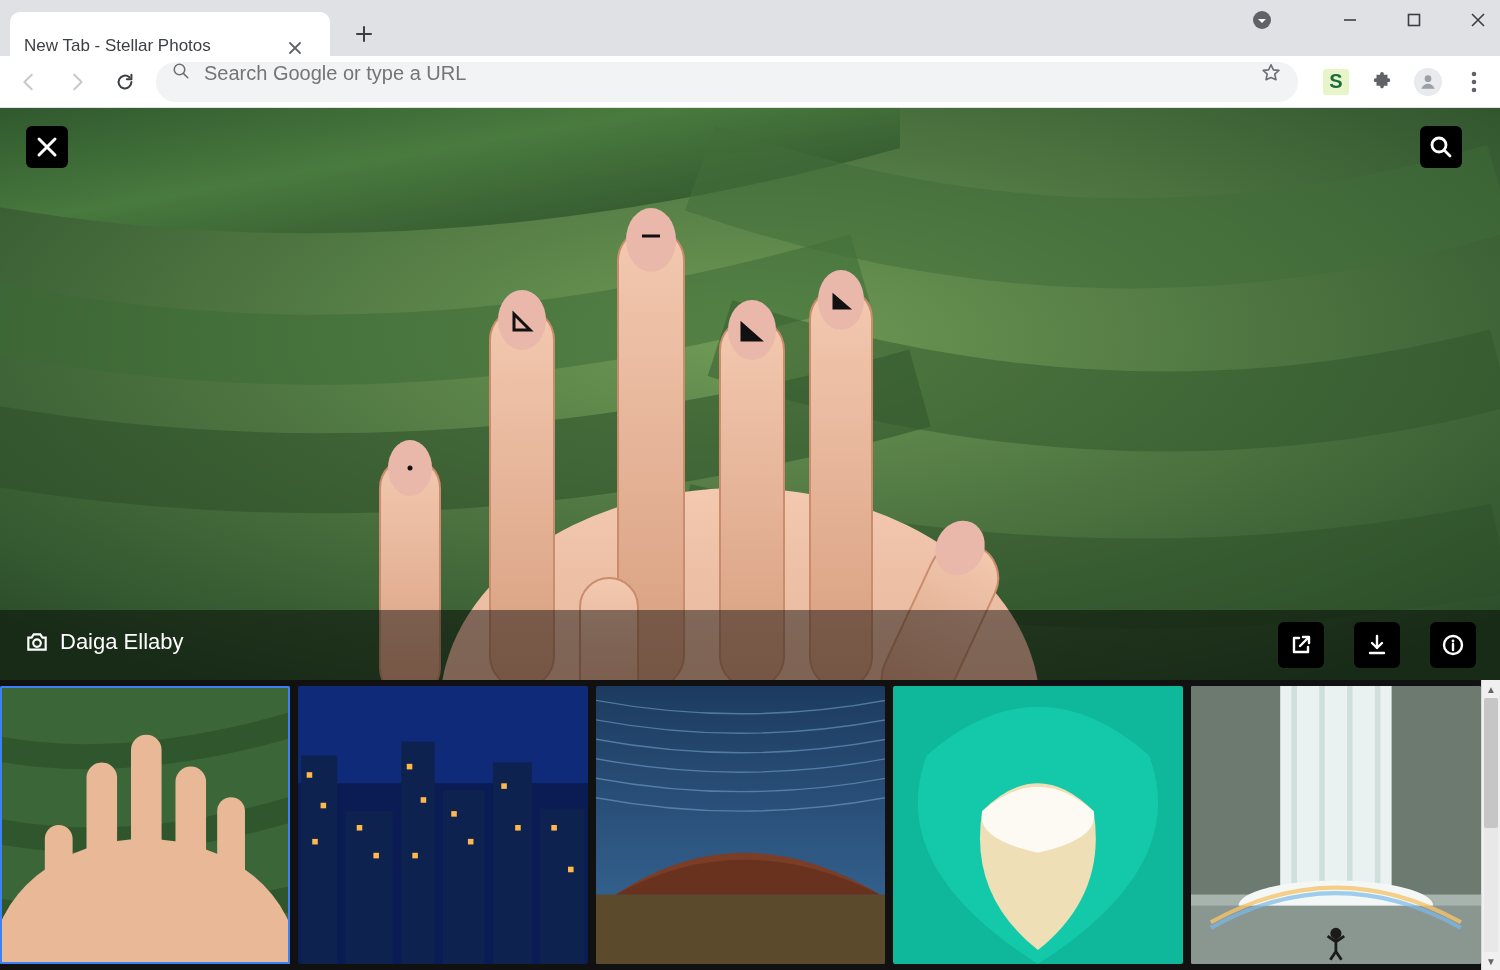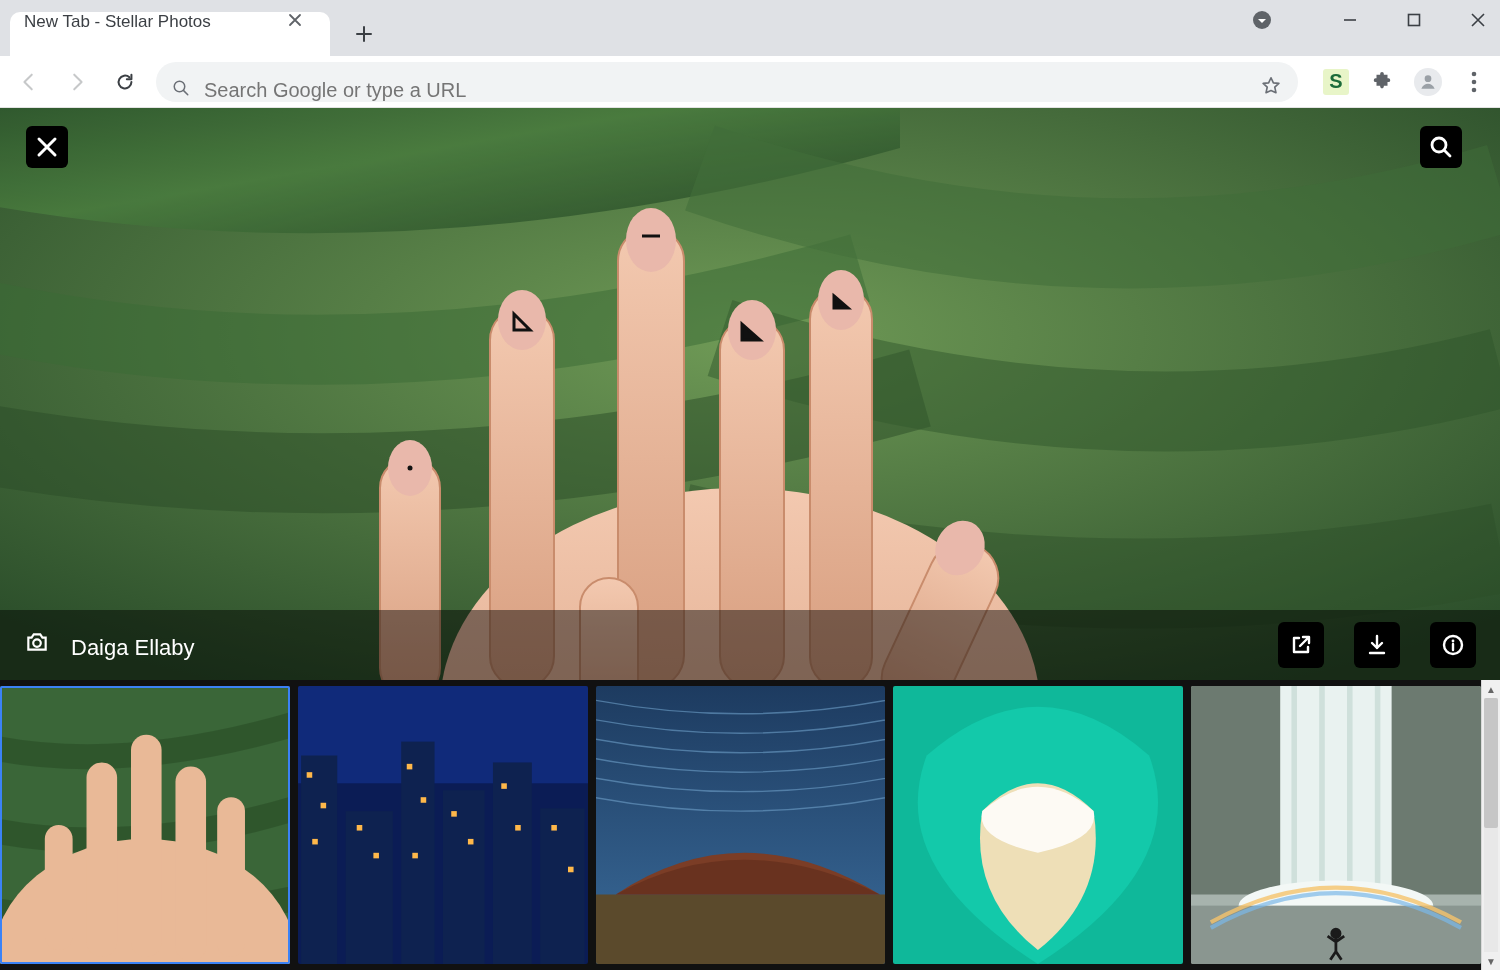--- a/index.html
+++ b/index.html
@@ -2,35 +2,35 @@
 <html><head>
 <meta charset="utf-8">
 <style>
   * { margin: 0; padding: 0; box-sizing: border-box; }
   html, body { width: 1500px; height: 970px; font-family: "Segoe UI", Arial, sans-serif; overflow: hidden; background: #000; }
   
   .chrome { background: #dfe1e5; }
   .tabstrip { height: 56px; display: flex; align-items: flex-end; position: relative; }
   .tab {
     background: #fff; height: 44px; margin-left: 10px; border-top-left-radius: 10px; border-top-right-radius: 10px;
-    display: flex; align-items: flex-start; padding: 0 14px; gap: 76px; font-size: 17px; color: #3b3f44; min-width: 320px;
+    display: flex; align-items: flex-end; padding: 0 14px; gap: 76px; font-size: 17px; color: #3b3f44; min-width: 320px;
   }
   .tab .close { width: 16px; height: 16px; display: flex; align-items: center; justify-content: center; cursor: pointer; }
   .newtab-btn { width: 32px; height: 32px; display: flex; align-items: center; justify-content: center; margin-left: 18px; margin-bottom: 6px; border-radius: 50%; cursor: pointer; }
   .win-controls { position: absolute; right: 8px; top: 6px; display: flex; gap: 36px; align-items: center; }
   .win-controls .wc { width: 28px; height: 28px; display:flex; align-items:center; justify-content:center; cursor:pointer; }
   .win-controls .sep-icon { margin-right: 24px; }
   .toolbar {
     background: #fff; height: 52px; display: flex; align-items: center; padding: 0 12px; gap: 14px;
     border-bottom: 1px solid #e3e3e3;
   }
   .nav-btn { width: 34px; height: 34px; display:flex; align-items:center; justify-content:center; border-radius:50%; cursor:pointer; }
   .nav-btn.disabled svg { opacity: .35; }
   .omnibox {
-    flex: 1; height: 40px; background: #f1f3f4; border-radius: 20px; display: flex; align-items: flex-end;
+    flex: 1; height: 40px; background: #f1f3f4; border-radius: 20px; display: flex; align-items: flex-start;
     padding: 0 16px; gap: 14px; color: #6b6f76; font-size: 20px;
   }
   .omnibox input { border:none; background:transparent; outline:none; flex:1; font-size:20px; color:#202124; }
   .tool-icons { display:flex; align-items:center; gap:18px; margin-left:10px; }
   .tool-icons .ic { width:28px; height:28px; display:flex; align-items:center; justify-content:center; cursor:pointer; }
   .ext-s { background:#e8f5c8; color:#1b6b3a; font-weight:700; font-size:20px; width:26px; height:26px; display:flex; align-items:center; justify-content:center; border-radius:3px; }
   .avatar { width:30px; height:30px; border-radius:50%; background:#e8eaed; display:flex; align-items:center; justify-content:center; }
   
   .page { position: relative; width: 1500px; height: calc(970px - 108px); background:#111; }
   .hero {
@@ -39,21 +39,21 @@
   .hero svg.bg { position:absolute; inset:0; width:100%; height:100%; display:block; }
   .overlay-btn {
     position:absolute; width:42px; height:42px; background:#000; border-radius:6px; display:flex; align-items:center; justify-content:center; cursor:pointer;
   }
   .close-overlay { top:18px; left:26px; }
   .search-overlay { top:18px; right:38px; }
   .metabar {
     position:absolute; left:0; right:0; bottom:0; height:70px; background:rgba(0,0,0,.45);
     display:flex; align-items:center; padding:0 24px; gap:30px; color:#fff; font-size:22px;
   }
-  .metabar .meta-item { display:flex; align-items:flex-end; gap:21px; }
+  .metabar .meta-item { display:flex; align-items:flex-start; gap:10px; }
   .metabar .spacer { flex:1; }
   .action-btn { width:46px; height:46px; background:#000; border-radius:6px; display:flex; align-items:center; justify-content:center; cursor:pointer; }
   .thumbs-wrap { position:relative; height: calc(100% - 572px); display:flex; }
   .thumbs { flex:1; display:flex; gap:8px; padding:6px 0 6px 0; overflow:hidden; }
   .thumb { flex:1; min-width:0; border-radius:2px; overflow:hidden; cursor:pointer; }
   .thumb.selected { outline:2px solid #3b82f6; outline-offset:-2px; }
   .thumb svg { width:100%; height:100%; display:block; }
   .vscroll { width:19px; background:#f0f0f0; border-left:1px solid #d9d9d9; position:relative; }
   .vscroll .arrow { position:absolute; left:0; right:0; height:18px; display:flex; align-items:center; justify-content:center; font-size:10px; color:#666; cursor:pointer; }
   .vscroll .up { top:0; } .vscroll .down { bottom:0; }

